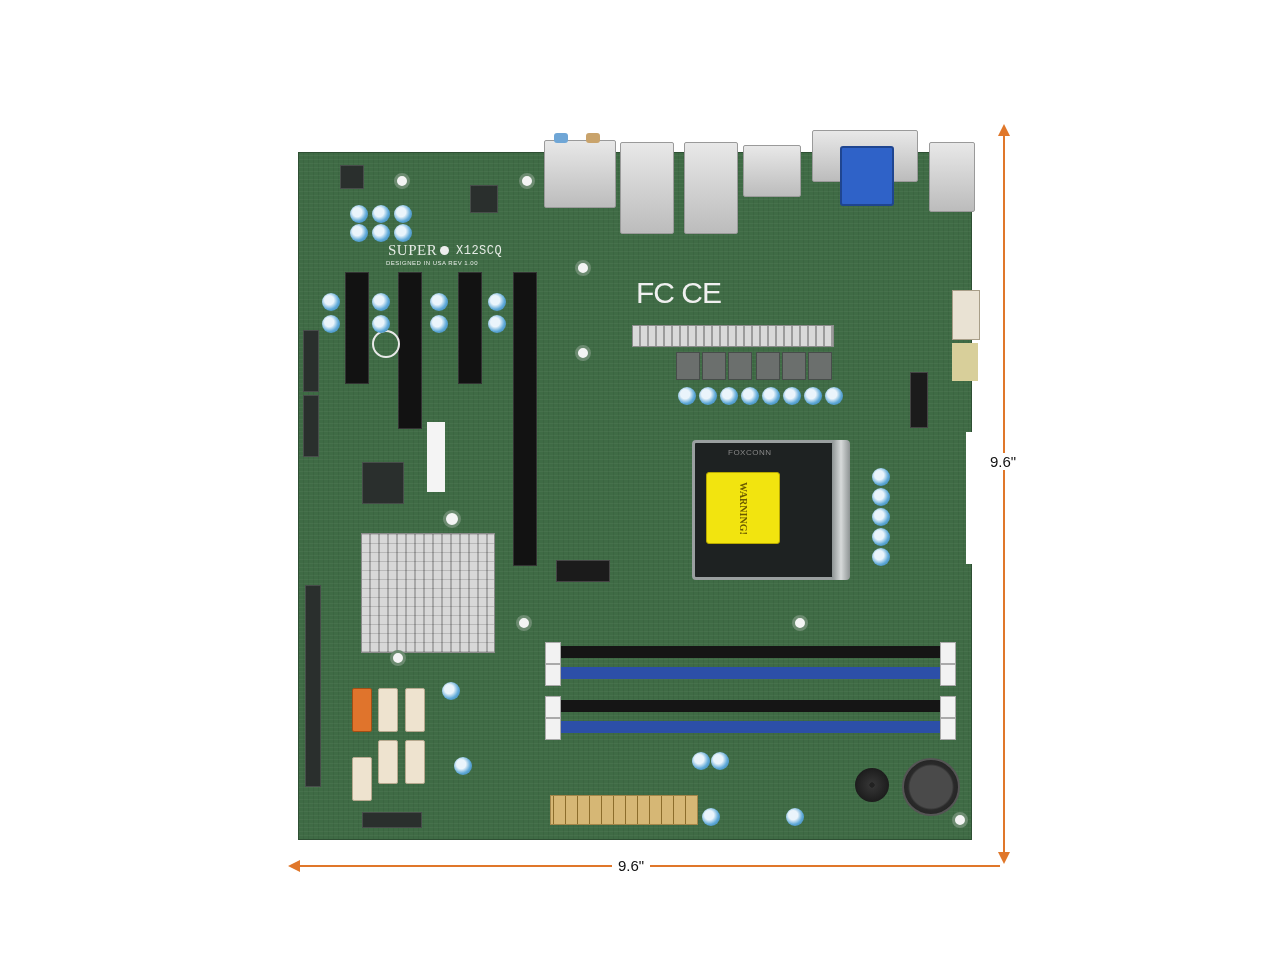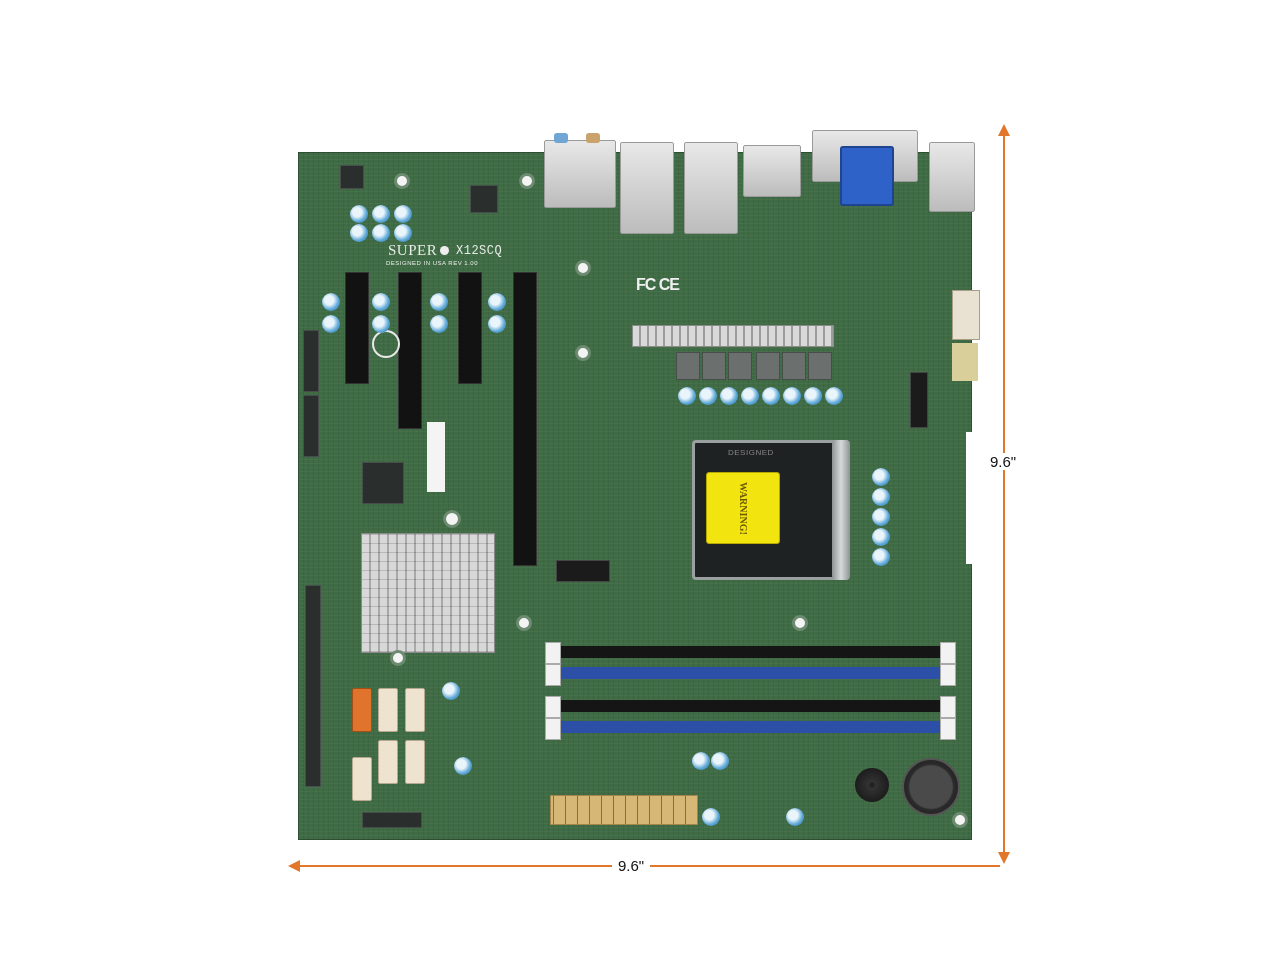--- a/index.html
+++ b/index.html
@@ -36,21 +36,21 @@
          background-image:repeating-linear-gradient(90deg, transparent 0 2px, #8c6d2b 2px 3px, transparent 3px 12px);
          border:1px solid #a3864a; }
   .battery { border-radius:50%; background:radial-gradient(circle, #4a4a4a 0 55%, #2a2a2a 60%, #1a1a1a 100%); border:2px solid #555; }
   .buzzer { border-radius:50%; background:radial-gradient(circle, #222 0 10%, #333 12%, #111 100%); }
   .hole { border-radius:50%; background:#f4f4f4; border:3px solid #6c8b70; }
   .pcie-mark { width:24px; height:24px; border-radius:50%; border:2px solid #e9e9e9; }
   .silk { color:#e6ece6; letter-spacing:0.5px; }
   .arrow-line { background:#e0772a; }
   .dim-label { color:#111; font-size:15px; background:#fff; padding:0 6px; }
   .m2 { background:#1b1b1b; border:1px solid #444; }
-  .fcc { color:#f0f0f0; font-weight:bold; font-size:16px; letter-spacing:-1px; }
+  .fcc { color:#f0f0f0; font-weight:normal; font-size:30px; letter-spacing:-1px; }
 </style>
 </head>
 <body>
 
 <div class="abs board">
   
 </div>
 <div class="abs notch" style="left:966px;top:432px;width:8px;height:132px;"></div>
 
 <div class="abs io" style="left:544px;top:140px;width:70px;height:66px;"></div>
@@ -131,21 +131,21 @@
 <div class="abs cap" style="left:804px;top:387px;"></div>
 <div class="abs cap" style="left:825px;top:387px;"></div>
 <div class="abs hole" style="left:575px;top:345px;width:10px;height:10px;"></div>
 <div class="abs hole" style="left:575px;top:260px;width:10px;height:10px;"></div>
 
 <div class="abs atx" style="left:952px;top:290px;width:26px;height:48px;background-image:none;background:#e9e2d3;border-color:#a89e88;"></div>
 <div class="abs" style="left:952px;top:343px;width:26px;height:38px;background:#d8cf9a;"></div>
 <div class="abs m2" style="left:910px;top:372px;width:16px;height:54px;"></div>
 
 <div class="abs socket" style="left:692px;top:440px;width:140px;height:134px;"></div>
-<div class="abs silk" style="left:728px;top:448px;font-size:8px;color:#888;">DESIGNED</div>
+<div class="abs silk" style="left:728px;top:448px;font-size:8px;color:#888;">FOXCONN</div>
 <div class="abs warn" style="left:706px;top:472px;width:72px;height:70px;">WARNING!</div>
 <div class="abs" style="left:832px;top:440px;width:18px;height:140px;background:linear-gradient(90deg,#8d9393,#d7dada,#8d9393);border-radius:4px;"></div>
 <div class="abs cap" style="left:872px;top:468px;"></div>
 <div class="abs cap" style="left:872px;top:488px;"></div>
 <div class="abs cap" style="left:872px;top:508px;"></div>
 <div class="abs cap" style="left:872px;top:528px;"></div>
 <div class="abs cap" style="left:872px;top:548px;"></div>
 <div class="abs m2" style="left:556px;top:560px;width:52px;height:20px;"></div>
 
 <div class="abs dimm-black" style="left:560px;top:646px;width:380px;height:12px;"></div>

